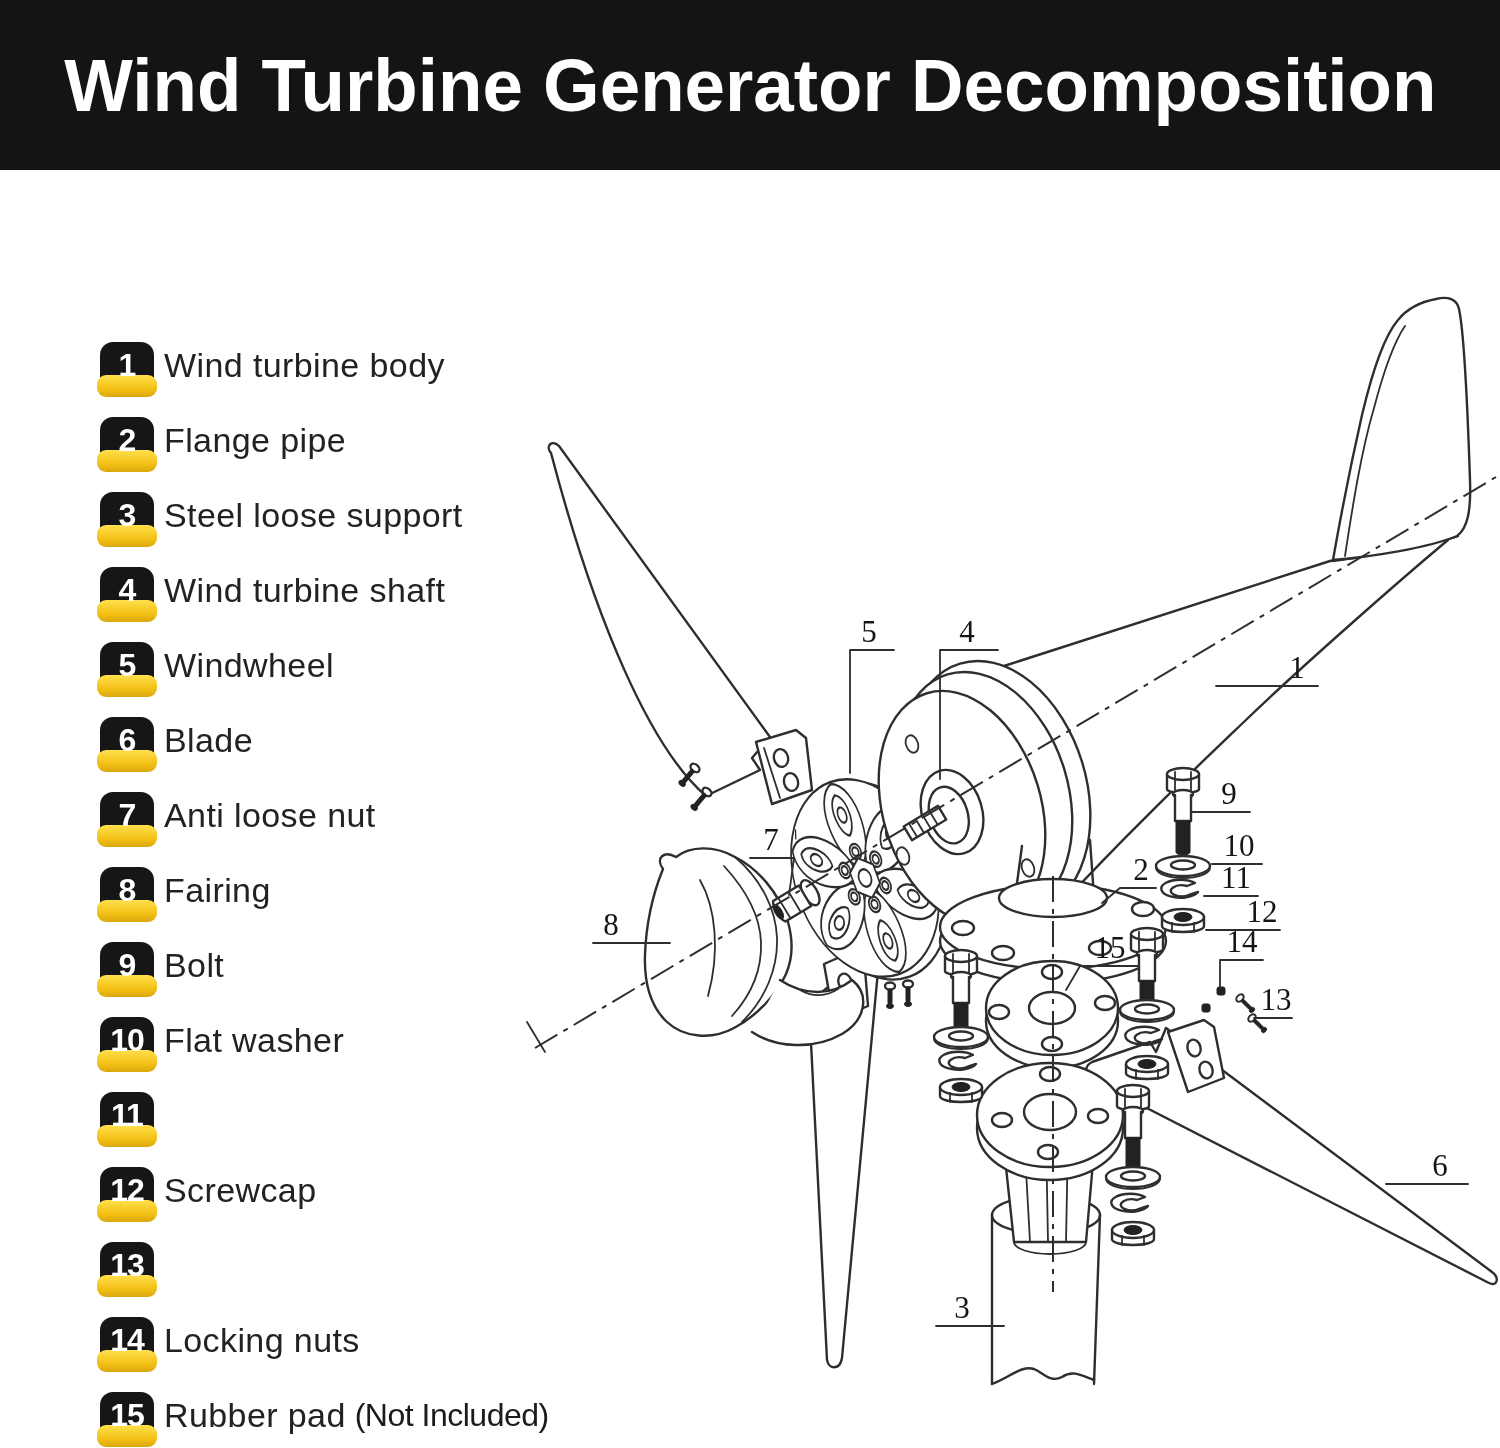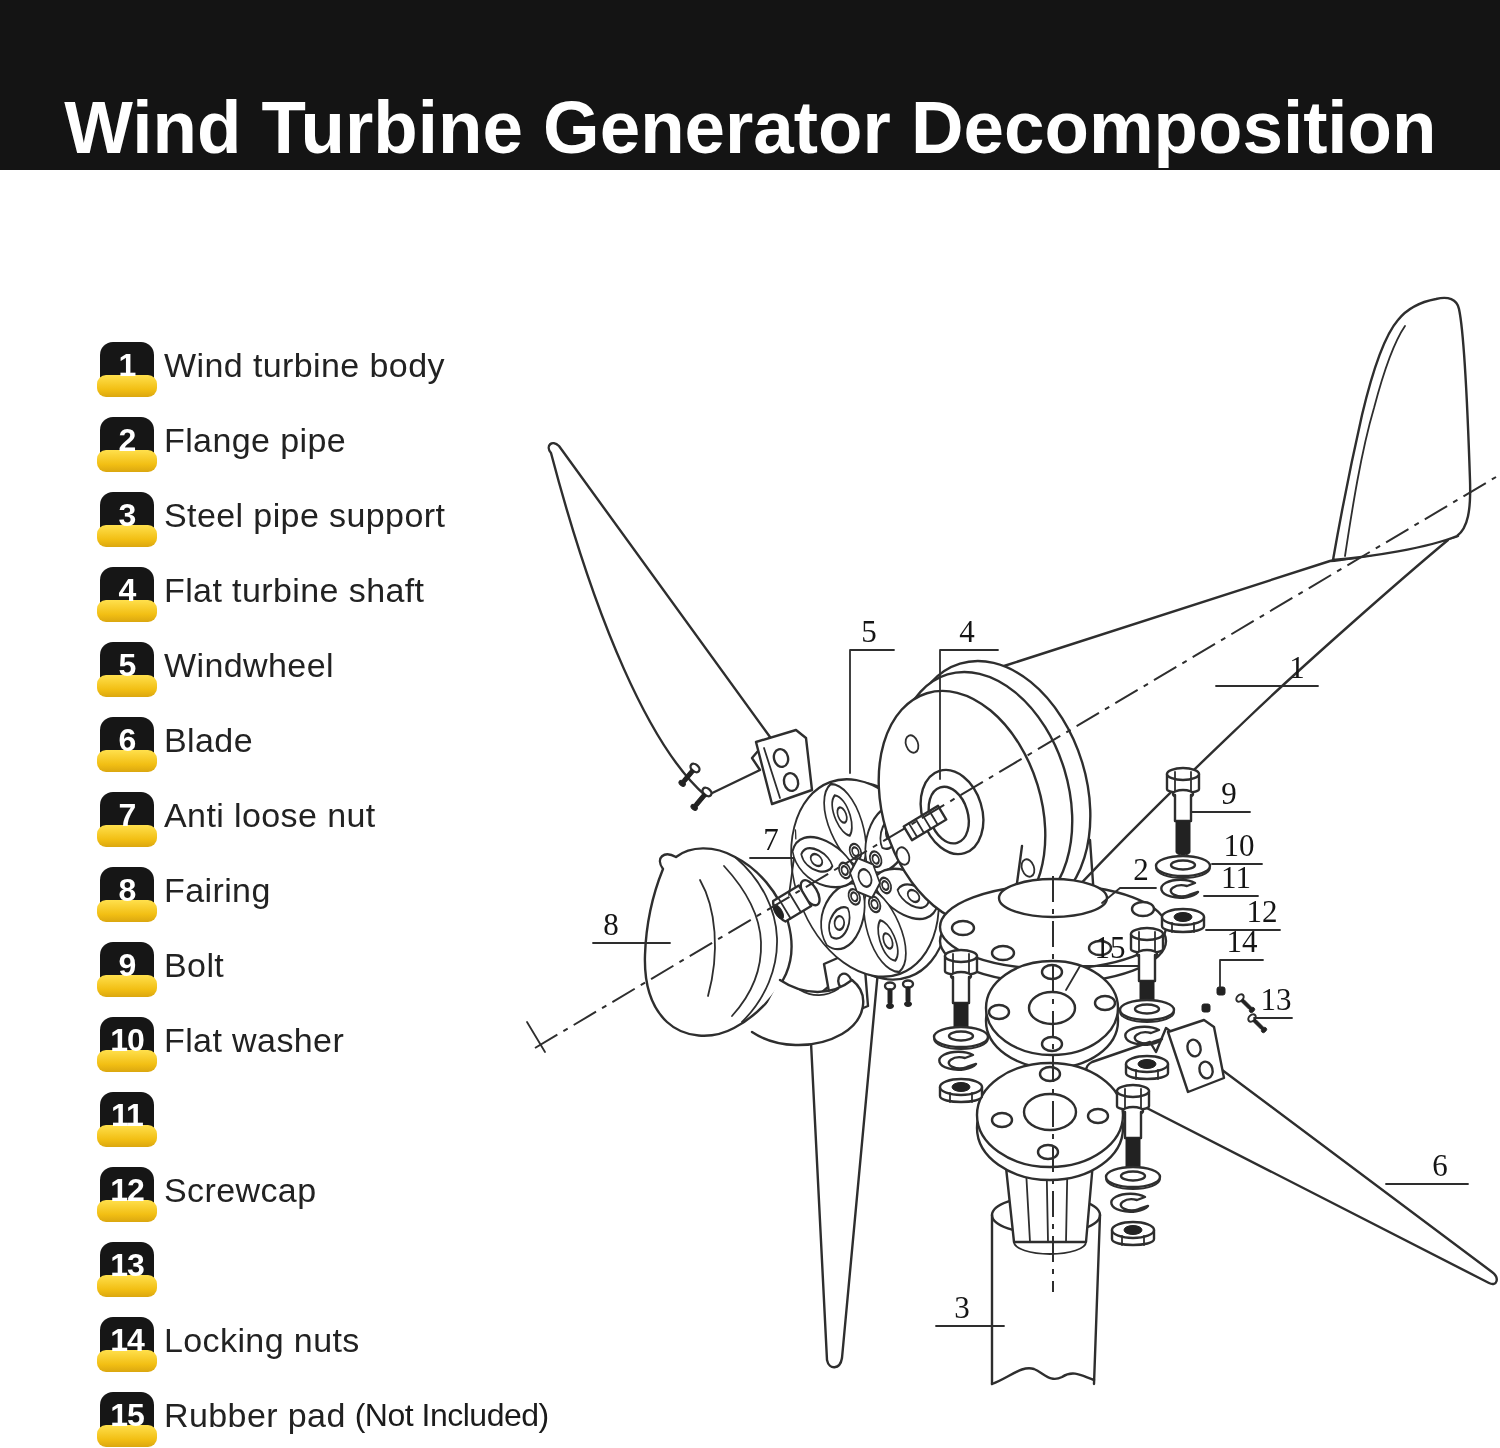--- a/index.html
+++ b/index.html
@@ -1,20 +1,20 @@
 <!DOCTYPE html>
 <html><head>
 <meta charset="utf-8">
 <style>
   html,body{margin:0;padding:0;background:#ffffff;}
   .page{position:relative;width:1500px;height:1448px;background:#ffffff;overflow:hidden;
         font-family:"Liberation Sans",sans-serif;}
   
   .header{position:absolute;top:0;left:0;width:1500px;height:170px;background:#141414;
-          display:flex;align-items:flex-end;justify-content:center;}
+          display:flex;align-items:center;justify-content:center;}
   .header h1{margin:0;color:#ffffff;font-weight:bold;font-size:75px;letter-spacing:0px;
              transform:scaleX(0.97);white-space:nowrap;}
   
   .legend{position:absolute;left:100px;top:328px;}
   .row{display:flex;align-items:center;height:75px;}
   .badge{position:relative;z-index:1;width:54px;height:48px;background:#161616;border-radius:13px;
          color:#ffffff;font-weight:bold;font-size:32px;display:flex;align-items:center;
          justify-content:center;letter-spacing:-1px;flex:0 0 54px;}
   .badge::after{content:"";position:absolute;left:-3px;right:-3px;bottom:-7px;height:22px;
          background:linear-gradient(180deg,#ffe04d 0%,#f2bf14 65%,#dba70f 100%);
@@ -44,25 +44,25 @@
     <div class="row">
         <span class="badge">1</span>
         <span class="lbl">Wind turbine body</span>
       </div>
     <div class="row">
         <span class="badge">2</span>
         <span class="lbl">Flange pipe</span>
       </div>
     <div class="row">
         <span class="badge">3</span>
-        <span class="lbl">Steel pipe support</span>
+        <span class="lbl">Steel loose support</span>
       </div>
     <div class="row">
         <span class="badge">4</span>
-        <span class="lbl">Flat turbine shaft</span>
+        <span class="lbl">Wind turbine shaft</span>
       </div>
     <div class="row">
         <span class="badge">5</span>
         <span class="lbl">Windwheel</span>
       </div>
     <div class="row">
         <span class="badge">6</span>
         <span class="lbl">Blade</span>
       </div>
     <div class="row">

